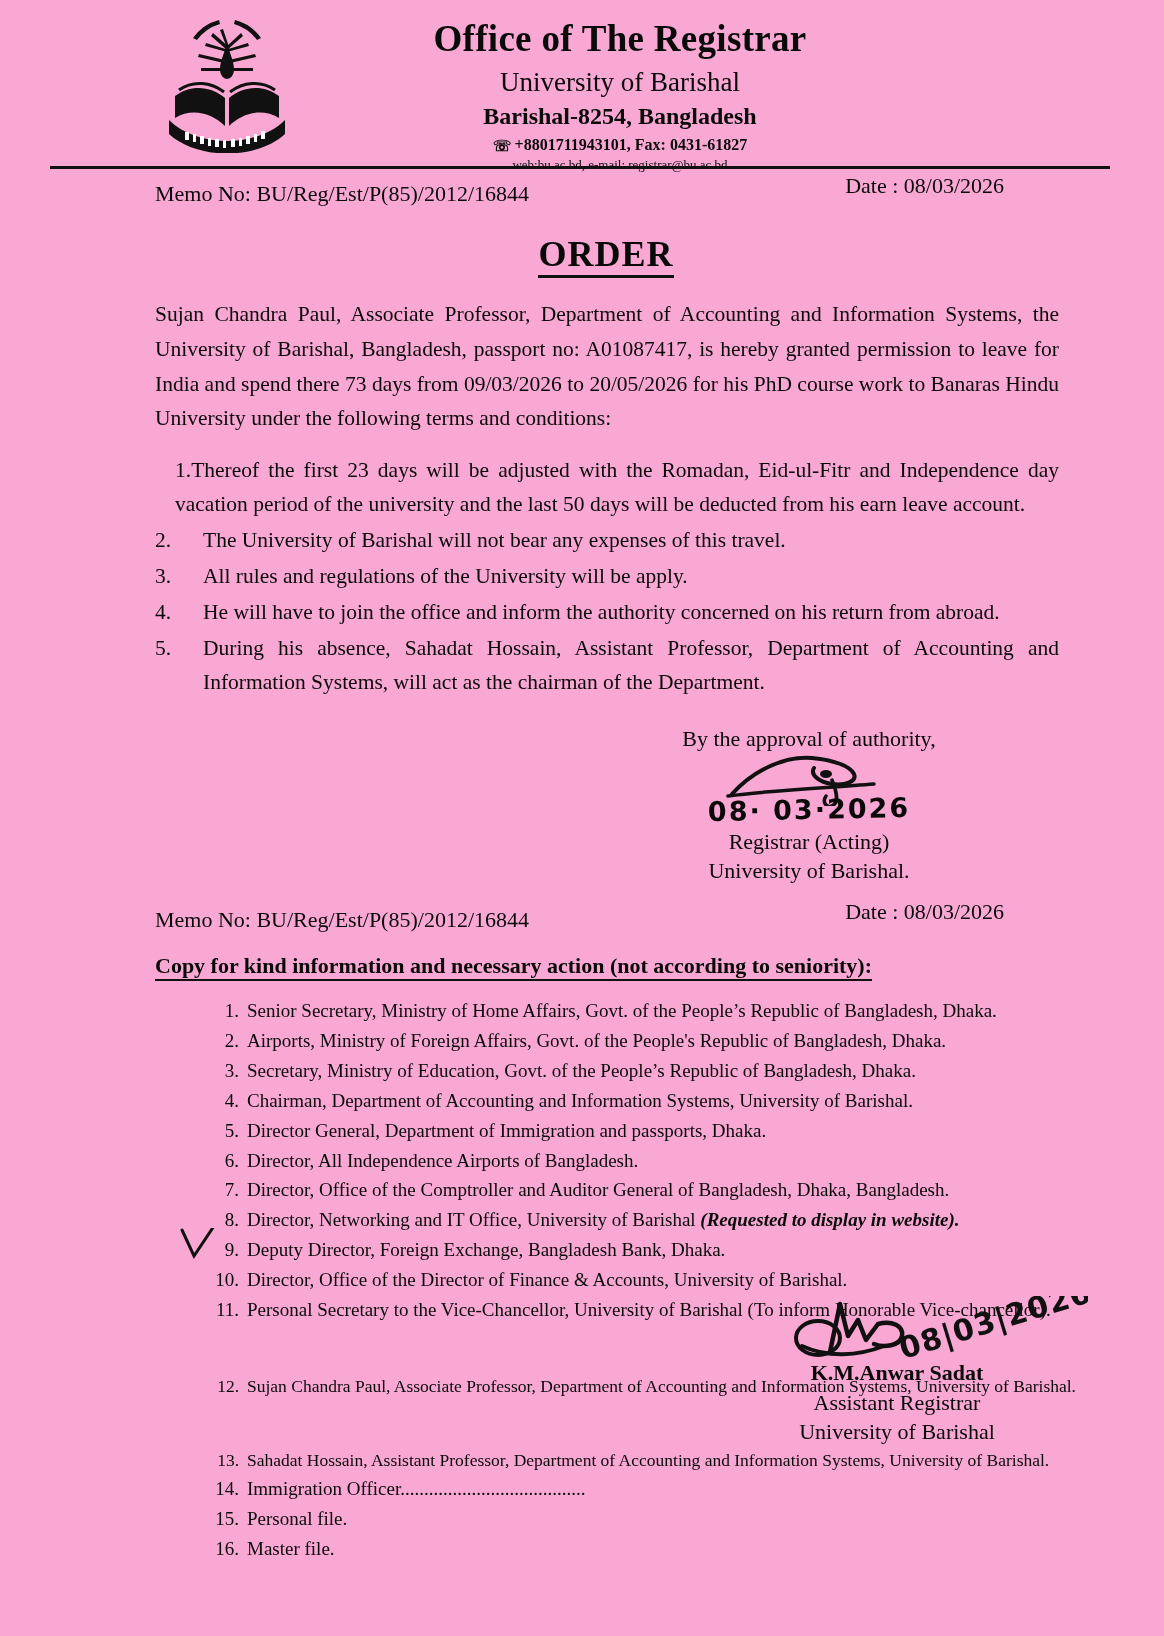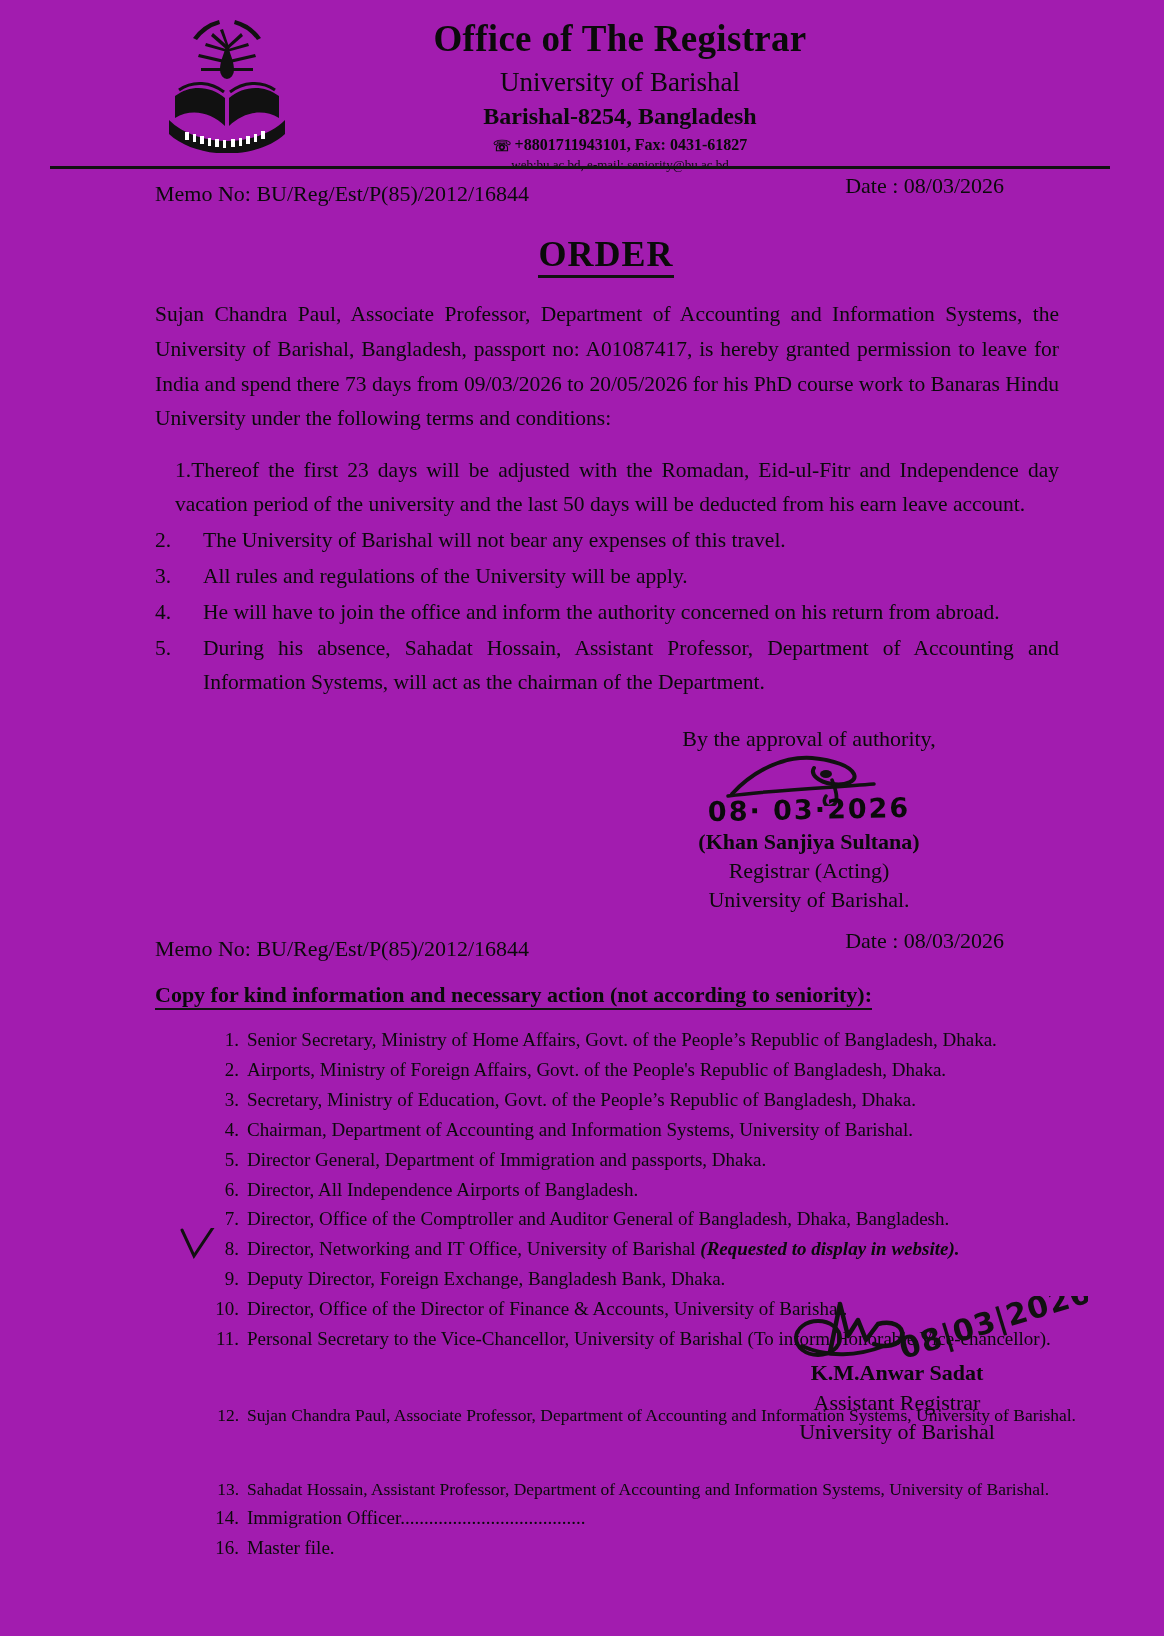--- a/index.html
+++ b/index.html
@@ -12,21 +12,21 @@
     height: 1636px;
     font-family: "Liberation Serif", serif;
     color: #0a0a0a;
     position: relative;
     overflow: hidden;
   }
   .page {
     position: relative;
     width: 1164px;
     height: 1636px;
-    background: #a21caf;
+    background: #f9a8d4;
   }
 
   
   .letterhead {
     position: relative;
     padding-top: 8px;
     height: 155px;
   }
   .logo {
     position: absolute;
@@ -333,21 +333,21 @@
       </svg>
     </div>
 
     <div class="head-text">
       <div class="org-title">Office of The Registrar</div>
       <div class="org-sub1">University of Barishal</div>
       <div class="org-sub2">Barishal-8254, Bangladesh</div>
       <div class="org-phone">
         <span class="tel-icon">☏</span><span>+8801711943101, Fax: 0431-61827</span>
       </div>
-      <div class="org-web">web:bu.ac.bd, e-mail: seniority@bu.ac.bd</div>
+      <div class="org-web">web:bu.ac.bd, e-mail: registrar@bu.ac.bd</div>
     </div>
 
     <div class="rule"></div>
   </div>
 
   <div class="memo-row" style="margin-top:10px;">
     <div class="memo-no">Memo No: BU/Reg/Est/P(85)/2012/16844</div>
     <div class="memo-date">Date : 08/03/2026</div>
   </div>
 
@@ -381,21 +381,20 @@
     <div class="sig-approval">By the approval of authority,</div>
     <div class="sig-scribble">
       <svg width="190" height="56" viewBox="0 0 190 56" aria-hidden="true">
         <path d="M18 44 C40 20 70 6 98 8 C120 10 136 16 140 24 C143 31 132 36 118 34 C104 32 96 24 100 18" stroke="#111" stroke-width="4" fill="none" stroke-linecap="round"></path>
         <path d="M14 46 C60 40 110 38 160 34" stroke="#111" stroke-width="3.5" fill="none" stroke-linecap="round"></path>
         <path d="M118 30 C122 40 126 52 118 56 C112 58 108 52 112 46" stroke="#111" stroke-width="3.5" fill="none" stroke-linecap="round"></path>
         <ellipse cx="112" cy="24" rx="6" ry="4" fill="#111"></ellipse>
       </svg>
     </div>
     <div class="sig-handdate">08· 03·2026</div>
-    <div class="sig-name">(Khan Sanjiya Sultana)</div>
     <div class="sig-role">Registrar (Acting)</div>
     <div class="sig-inst">University of Barishal.</div>
   </div>
 
   <div class="memo-row" style="margin-top:14px;">
     <div class="memo-no">Memo No: BU/Reg/Est/P(85)/2012/16844</div>
     <div class="memo-date">Date : 08/03/2026</div>
   </div>
 
   <div class="copy-heading">
@@ -410,20 +409,21 @@
     <li><span class="num">5.</span><span>Director General, Department of Immigration and passports, Dhaka.</span></li>
     <li><span class="num">6.</span><span>Director, All Independence Airports of Bangladesh.</span></li>
     <li><span class="num">7.</span><span>Director, Office of the Comptroller and Auditor General of Bangladesh, Dhaka, Bangladesh.</span></li>
     <li><span class="num">8.</span><span>Director, Networking and IT Office, University of Barishal </span><span class="ital">(Requested to display in website).</span></li>
     <li><span class="num">9.</span><span>Deputy Director, Foreign Exchange, Bangladesh Bank, Dhaka.</span></li>
     <li><span class="num">10.</span><span> Director, Office of the Director of Finance &amp; Accounts, University of Barishal.</span></li>
     <li><span class="num">11.</span><span>Personal Secretary to the Vice-Chancellor, University of Barishal (To inform Honorable Vice-chancellor).</span></li>
     <li class="small"><span class="num">12.</span><span>Sujan Chandra Paul, Associate Professor, Department of Accounting and Information Systems, University of Barishal.</span></li>
     <li class="small"><span class="num">13.</span><span>Sahadat Hossain, Assistant Professor, Department of Accounting and Information Systems, University of Barishal.</span></li>
     <li><span class="num">14.</span><span>Immigration Officer.......................................</span></li>
+    <li><span class="num">15.</span><span>Personal file.</span></li>
     <li><span class="num">16.</span><span>Master file.</span></li>
   </ol>
 
   <div class="checkmark">
     <svg width="40" height="32" viewBox="0 0 40 32" aria-hidden="true">
       <path d="M2 2 L14 28 L34 -2" stroke="#111" stroke-width="3" fill="none" stroke-linecap="round"></path>
     </svg>
   </div>
 
   <div class="sig-block2">

